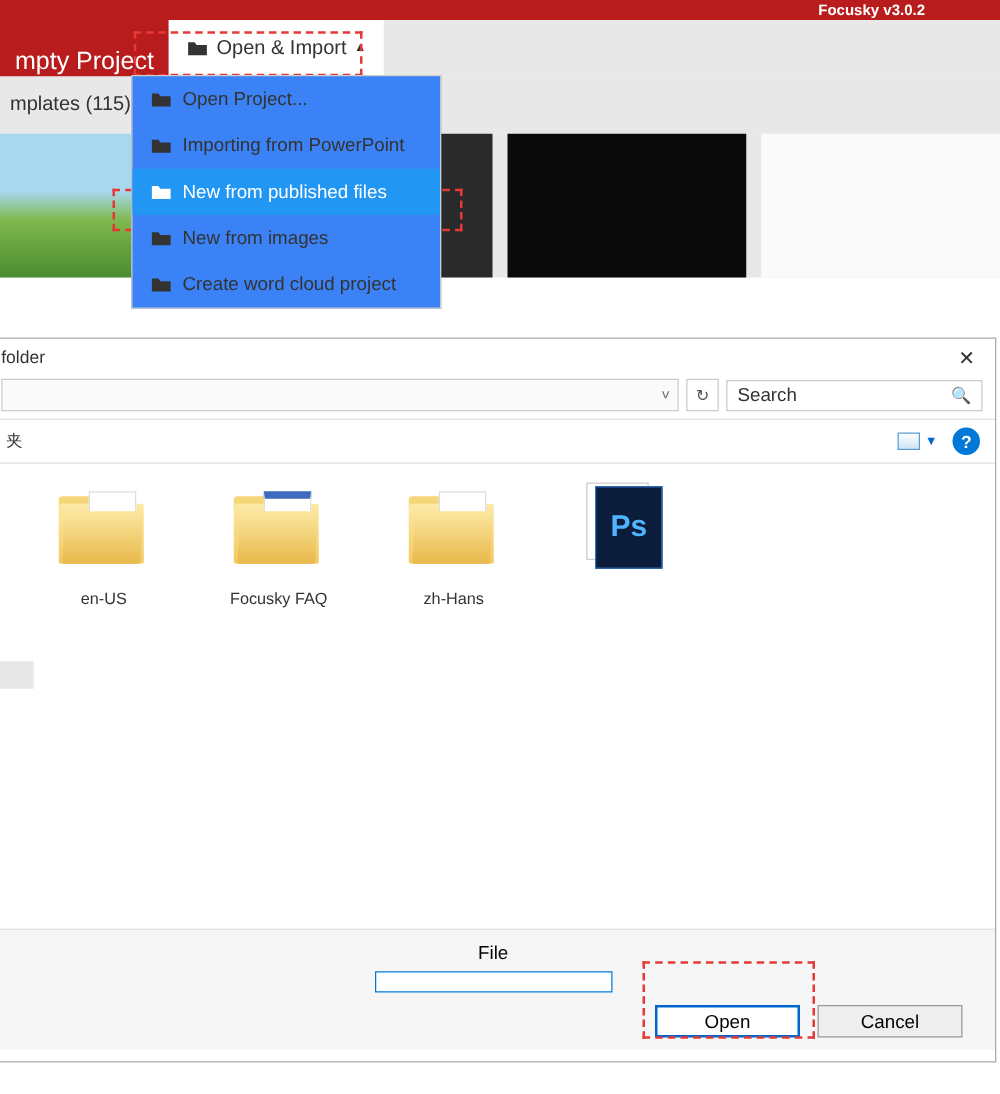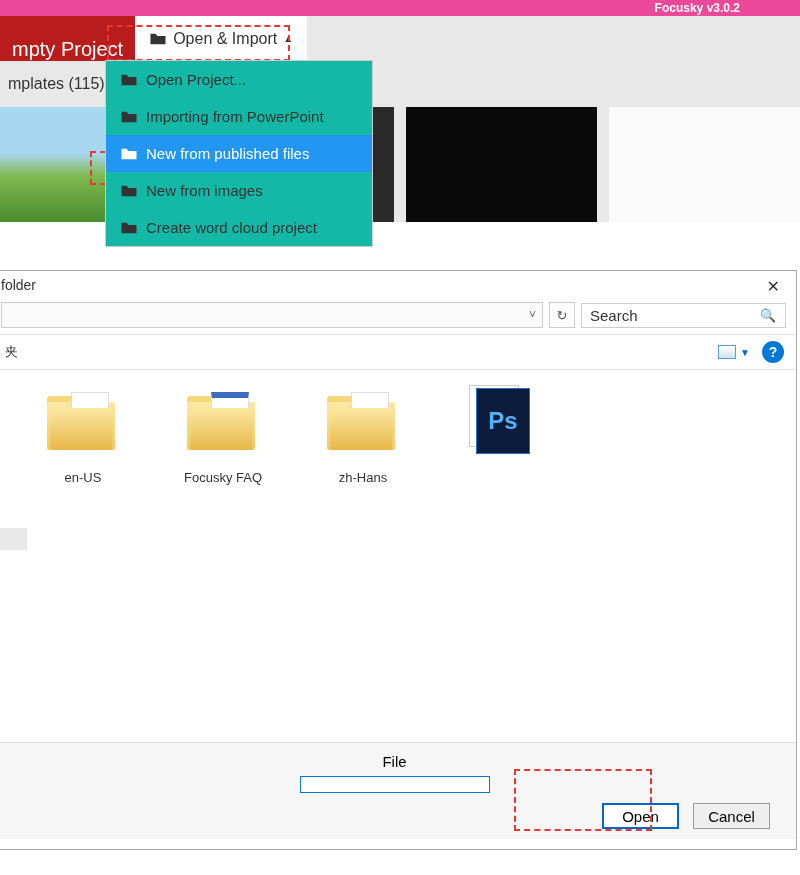--- a/index.html
+++ b/index.html
@@ -1,38 +1,38 @@
 <!DOCTYPE html>
 <html><head>
 <meta charset="utf-8">
 <style>
 * { margin: 0; padding: 0; box-sizing: border-box; font-family: "Segoe UI", Arial, sans-serif; }
 body { width: 800px; height: 875px; background: #fff; overflow: hidden; position: relative; }
 
-.titlebar { height: 16px; background: #ec4899; color: #fff; font-size: 12px; display: flex; align-items: center; justify-content: flex-end; padding: 0 60px 0 16px; }
+.titlebar { height: 16px; background: #b91c1c; color: #fff; font-size: 12px; display: flex; align-items: center; justify-content: flex-end; padding: 0 60px 0 16px; }
 .titlebar span { font-weight: 600; }
 
 .toolbar { height: 45px; background: #e8e8e8; display: flex; align-items: stretch; }
 .btn-empty { background: #b91c1c; color: #fff; font-size: 20px; padding: 0 12px; display: flex; align-items: flex-end; }
 .open-import-wrap { position: relative; }
 .open-import { background: #fff; color: #333; font-size: 16px; padding: 0 14px; display: flex; align-items: center; height: 100%; gap: 6px; cursor: pointer; }
 .highlight-red { position: absolute; border: 2px dashed #e53935; pointer-events: none; }
 .hl-openimport { left: 107px; top: 25px; width: 183px; height: 36px; }
 
 .templates-label { padding: 14px 8px; font-size: 16px; color: #333; background: #e8e8e8; }
 
 .thumb-row { display: flex; gap: 12px; background: #e8e8e8; padding: 0 0 0 0; height: 115px; }
 .thumb { width: 200px; height: 115px; background: #555; }
 .thumb1 { background: linear-gradient(to bottom, #a8d8f0 0%, #a8d8f0 40%, #7fb84e 60%, #4a8c2f 100%); }
 .thumb2 { background: #2a2a2a; position: relative; }
 .thumb3 { background: #0a0a0a; position: relative; }
 .thumb4 { background: #fafafa; position: relative; }
 .star-badge { position: absolute; left: 6px; top: 48px; color: #fff; font-size: 12px; }
 
-.dropdown { position: absolute; left: 105px; top: 60px; width: 268px; background: #14b8a6; border: 1px solid #ccc; z-index: 5; }
+.dropdown { position: absolute; left: 105px; top: 60px; width: 248px; background: #3b82f6; border: 1px solid #ccc; z-index: 5; }
 .dropdown-item { padding: 10px 14px; font-size: 15px; color: #333; display: flex; align-items: center; gap: 8px; cursor: pointer; }
 .dropdown-item.selected { background: #2196f3; color: #fff; }
 .hl-newpub { left: 90px; top: 151px; width: 280px; height: 34px; }
 
 .folder-icon-sm { display: inline-flex; }
 .caret-up { font-size: 10px; }
 
 .dialog { position: absolute; left: -8px; top: 270px; width: 805px; height: 580px; background: #fff; border: 1px solid #aaa; z-index: 10; }
 .dlg-title { display: flex; justify-content: space-between; padding: 6px 10px 2px 8px; font-size: 14px; color: #333; }
 .close-x { font-size: 16px; cursor: pointer; font-family: Arial; padding: 0 6px; }
@@ -63,21 +63,21 @@
 
 .doc-glyph .paper { border-top: 6px solid #3f6bbf; }
 .ps-glyph { width: 54px; height: 66px; margin: 2px auto 0; background: #0b1d3a; border: 1px solid #2b6bbf; display: flex; align-items: center; justify-content: center; color: #4fb3ff; font-weight: bold; font-size: 24px; position: relative; }
 .ps-back { position: absolute; left: -8px; top: -4px; width: 50px; height: 62px; background: #fff; border: 1px solid #ccc; z-index: -1; }
 
 .dlg-bottom { border-top: 1px solid #e0e0e0; background: #f6f6f6; padding: 10px 14px; }
 .file-row { display: flex; align-items: center; gap: 6px; margin-bottom: 10px; flex-direction: column; }
 .file-label { font-size: 15px; color: #000; }
 .file-input { flex: 1; height: 26px; border: 1px solid #0078d7; padding: 0 6px; font-size: 13px; color: #333; background: #fff; }
 .btn-row { display: flex; justify-content: flex-end; gap: 14px; padding-right: 12px; }
-.dlg-btn { width: 77px; height: 26px; font-size: 15px; border: 1px solid #9a9a9a; background: #eee; cursor: pointer; }
+.dlg-btn { width: 116px; height: 26px; font-size: 15px; border: 1px solid #9a9a9a; background: #eee; cursor: pointer; }
 .dlg-btn.primary { border: 2px solid #0066cc; background: #fff; }
 .hl-open { left: 521px; top: 498px; width: 138px; height: 62px; }
 
 svg.ico-folder { width: 18px; height: 14px; }
 </style>
 </head>
 <body>
 
 <div class="titlebar">
   <span>Focusky v3.0.2</span>

